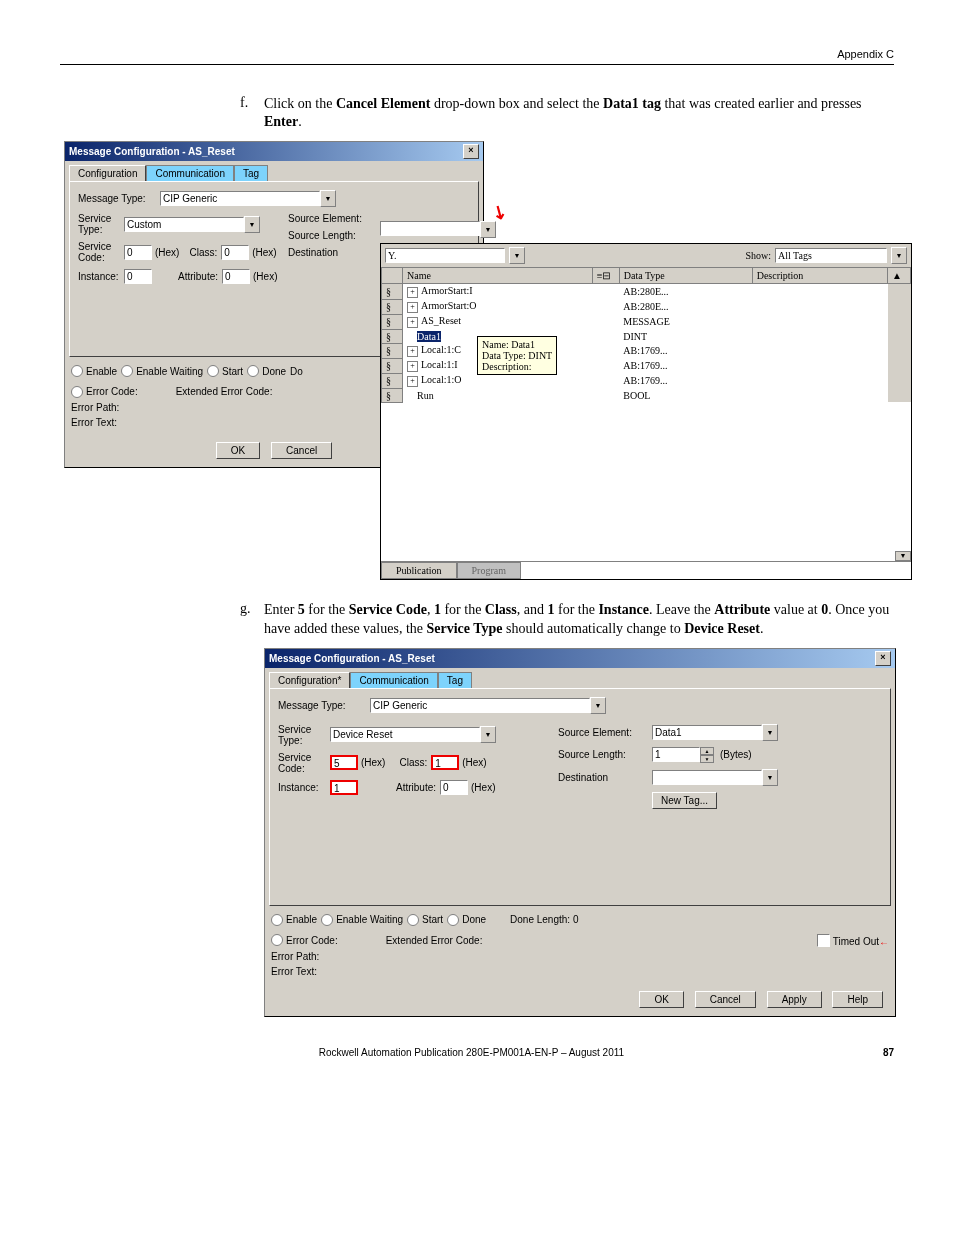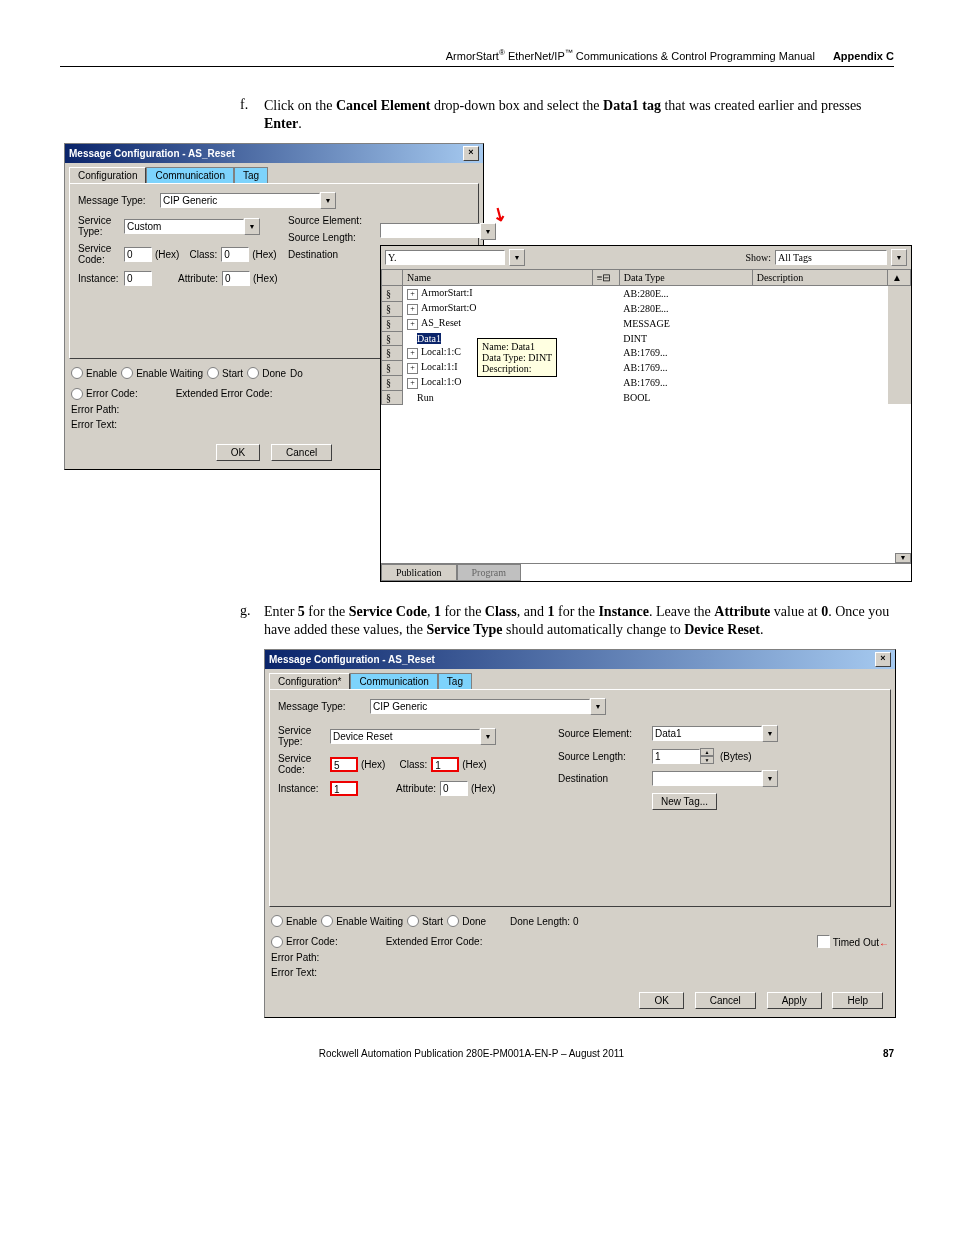--- a/index.html
+++ b/index.html
@@ -1,20 +1,20 @@
 <!DOCTYPE html>
 <html><head>
 <meta charset="utf-8">
 <style>
 body{margin:0;font-family:"Times New Roman",serif;font-size:14px;color:#000;background:#fff;width:954px}
 .page{padding:48px 60px 40px 60px}
 .header{display:flex;justify-content:flex-end;align-items:baseline;border-bottom:1px solid #000;padding-bottom:4px;margin-bottom:30px;font-family:Arial,sans-serif;font-size:11px}
 .header .doc{margin-right:18px}
 .header sup{font-size:8px}
-.header .appendix{font-weight:bold}
+.header .appendix{font-weight:normal}
 .step{display:flex;margin-left:180px;margin-bottom:10px}
 .step .letter{width:24px}
 .step .text{flex:1;line-height:1.3}
 .figure{margin:8px 0 20px 0}
 .dialog{font-family:Tahoma,Arial,sans-serif;font-size:10px;background:#d4d0c8;border:1px solid #808080;border-right-color:#000;border-bottom-color:#000}
 .titlebar{background:linear-gradient(to right,#0a246a,#a6caf0);color:#fff;padding:2px 4px;display:flex;justify-content:space-between;align-items:center;font-weight:bold;font-size:10px}
 .closebtn{background:#d4d0c8;color:#000;border:1px solid #fff;border-right-color:#404040;border-bottom-color:#404040;width:14px;height:13px;text-align:center;line-height:11px;font-family:Arial;font-size:9px;font-weight:bold}
 .tabstrip{padding:4px 4px 0 4px}
 .tab{display:inline-block;padding:2px 8px;background:#7dd3fc;border:1px solid #808080;border-bottom:none;font-size:10px;position:relative}
 .tab.active{background:#d4d0c8;border-color:#fff #404040 #d4d0c8 #fff;z-index:2}
@@ -44,23 +44,20 @@
 .footer .pagenum{font-weight:bold}
 .chk{width:11px;height:11px;border:1px solid #808080;border-right-color:#fff;border-bottom-color:#fff;background:#fff;display:inline-block;margin-right:3px}
 .updown{display:inline-flex;flex-direction:column;width:14px;height:16px}
 .updown div{flex:1;background:#d4d0c8;border:1px solid #808080;font-size:5px;text-align:center;line-height:6px}
 </style>
 </head>
 <body>
 
 <div class="page">
 <div class="header">
- <span class="doc">
-  <span>ArmorStart</span><sup>®</sup><span> EtherNet/IP</span><sup>™</sup><span> Communications &amp; Control Programming Manual</span>
- </span>
  <span class="appendix">Appendix C</span>
 </div>
 
 <div class="step">
  <div class="letter">f.</div>
  <div class="text">
   <span>Click on the </span><b>Cancel Element</b><span> drop-down box and select the </span><b>Data1 tag</b><span> that was created earlier and presses </span><b>Enter</b><span>.</span>
  </div>
 </div>
 

